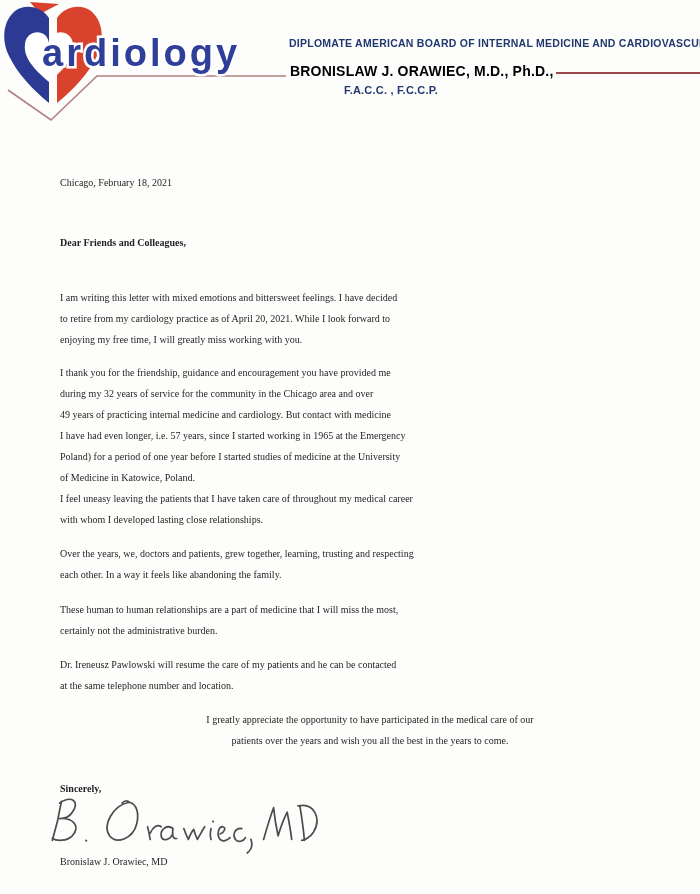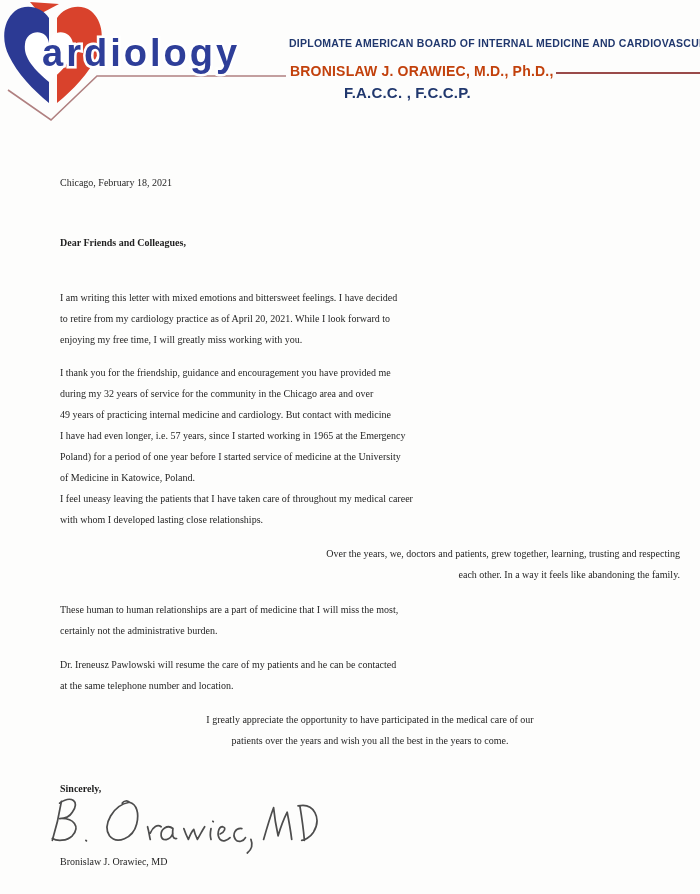--- a/index.html
+++ b/index.html
@@ -20,42 +20,42 @@
   .diplomate {
     position:absolute; left:289px; top:37px;
     font-family:"Liberation Sans", sans-serif;
     font-weight:bold; font-size:10.5px; letter-spacing:.25px;
     color:#21386e; white-space:nowrap;
   }
   .physician {
     position:absolute; left:290px; top:63px;
     font-family:"Liberation Sans", sans-serif;
     font-weight:bold; font-size:14px; letter-spacing:.2px;
-    color:#c2410c; white-space:nowrap;
+    color:#000000; white-space:nowrap;
   }
   .credentials {
     position:absolute; left:344px; top:84px;
     font-family:"Liberation Sans", sans-serif;
-    font-weight:bold; font-size:15px; letter-spacing:.2px;
+    font-weight:bold; font-size:11px; letter-spacing:.2px;
     color:#21386e; white-space:nowrap;
   }
   .rule-right {
     position:absolute; left:556px; top:72px;
     width:150px; height:2px; background:#9a4a4a;
   }
 
   
   .letter-body { position:absolute; left:60px; top:0; width:620px; }
   .line { font-size:10px; line-height:21px; white-space:nowrap; }
   .dateline      { margin-top:172px; }
   .salutation    { margin-top:39px; font-weight:bold; }
   .para-1 { margin-top:34px; }
   .para-2 { margin-top:12px; }
   .para-3 { margin-top:0px; }
-  .para-4 { margin-top:13px;text-align:right; }
+  .para-4 { margin-top:13px; }
   .para-5 { margin-top:14px; }
   .para-6 { margin-top:13px; }
   .para-7 { margin-top:13px;text-align:center; }
   .closing { margin-top:27px; font-weight:bold; }
   .signature-wrap { margin-top:-6px; margin-left:-14px; height:62px; }
   .signer-name   { margin-top:-4px; }
 </style>
 </head>
 <body>
 
@@ -96,21 +96,21 @@
       <div class="line">I am writing this letter with mixed emotions and bittersweet feelings. I have decided</div>
       <div class="line">to retire from my cardiology practice as of April 20, 2021. While I look forward to</div>
       <div class="line">enjoying my free time, I will greatly miss working with you.</div>
     </div>
 
     <div class="para-2">
       <div class="line">I thank you for the friendship, guidance and encouragement you have provided me</div>
       <div class="line">during my 32 years of service for the community in the Chicago area and over</div>
       <div class="line">49 years of practicing internal medicine and cardiology. But contact with medicine</div>
       <div class="line">I have had even longer, i.e. 57 years, since I started working in 1965 at the Emergency</div>
-      <div class="line">Poland) for a period of one year before I started service of medicine at the University</div>
+      <div class="line">Poland) for a period of one year before I started studies of medicine at the University</div>
       <div class="line">of Medicine in Katowice, Poland.</div>
     </div>
 
     <div class="para-3">
       <div class="line">I feel uneasy leaving the patients that I have taken care of throughout my medical career</div>
       <div class="line">with whom I developed lasting close relationships.</div>
     </div>
 
     <div class="para-4">
       <div class="line">Over the years, we, doctors and patients, grew together, learning, trusting and respecting</div>

